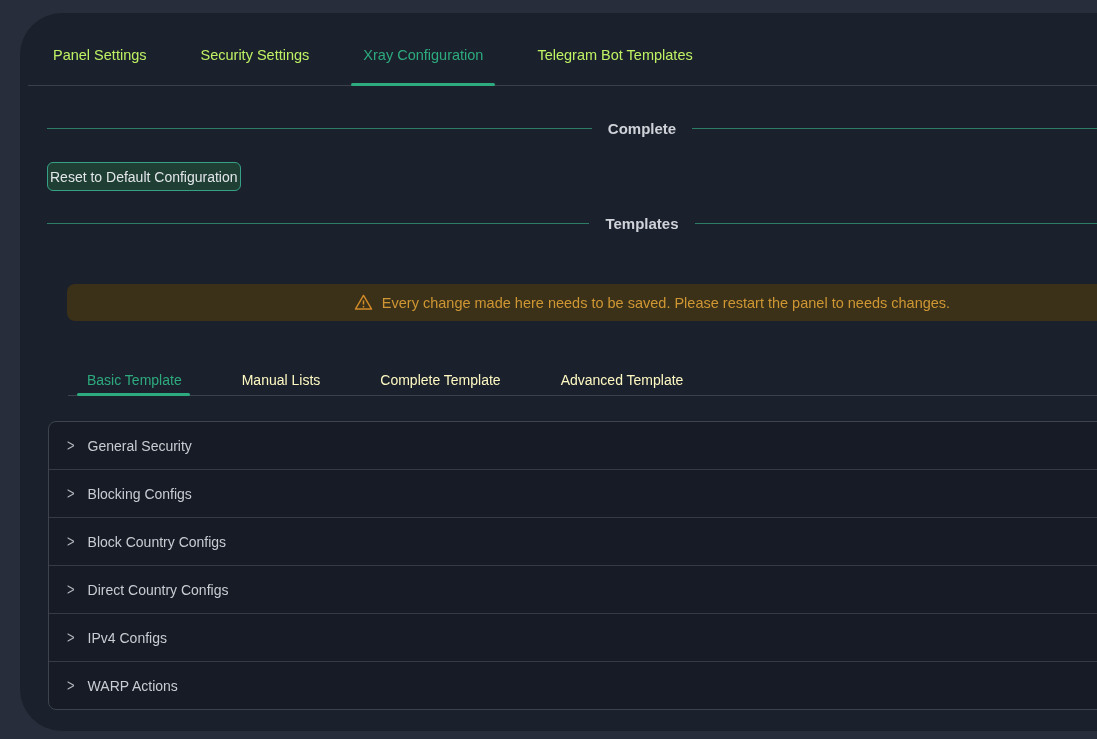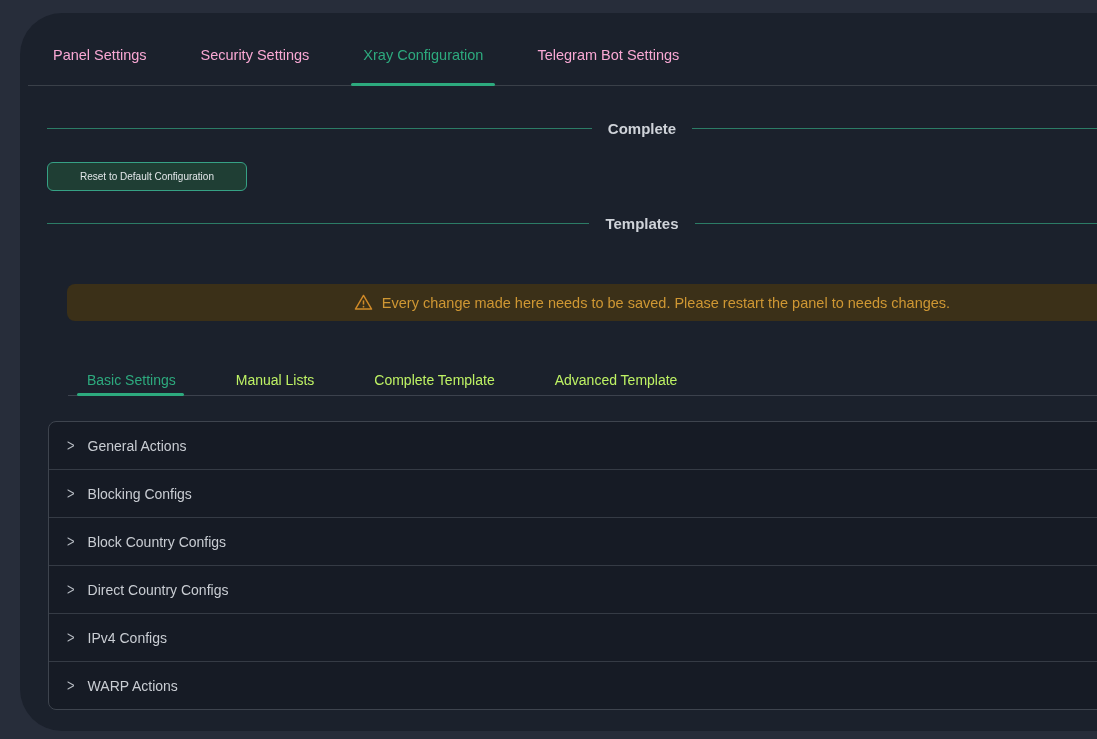--- a/index.html
+++ b/index.html
@@ -15,62 +15,62 @@
   }
   
   .main-tabs{
     position:absolute;left:8px;right:20px;top:0;height:73px;
     border-bottom:1px solid #3a4049;
     display:flex;align-items:center;padding:12px 0 0 13px;gap:30px;
     box-sizing:border-box;
   }
   .main-tab{
     position:relative;height:100%;display:flex;align-items:center;
-    padding:0 12px;font-size:14.5px;color:#f9a8d4;cursor:pointer;white-space:nowrap;
+    padding:0 12px;font-size:14.5px;color:#bef264;cursor:pointer;white-space:nowrap;
   }
   .main-tab.active{color:#2daa7e;text-align:center;}
   .main-tab.active::after{
     content:"";position:absolute;left:0;right:0;bottom:-1px;height:3px;
     background:#2daa7e;border-radius:2px;
   }
   
   .divider{
     position:absolute;left:27px;right:20px;height:16px;
     display:flex;align-items:center;gap:16px;
     color:#cfd3d9;font-size:15px;font-weight:700;
   }
   .divider::before,.divider::after{
     content:"";flex:1;height:1px;background:#2c7c66;
   }
   .divider-actions{top:107px;}
   .divider-templates{top:202px;}
   
   .reset-btn{
-    position:absolute;left:27px;top:149px;height:29px;padding:0 32px;
+    position:absolute;left:27px;top:149px;height:29px;padding:0 2px;
     background:#1f3e34;border:1px solid #36a185;border-radius:6px;
-    color:#e2e6e9;font-size:10px;font-family:inherit;cursor:pointer;
+    color:#e2e6e9;font-size:14px;font-family:inherit;cursor:pointer;
   }
   
   .alert{
     position:absolute;left:47px;right:20px;top:271px;height:37px;
     background:#3b3018;border-radius:8px;
     display:flex;align-items:center;justify-content:center;gap:9px;
     color:#cf9733;font-size:14.5px;
   }
   .alert svg{flex:0 0 auto;display:block;}
   
   .sub-tabs{
     position:absolute;left:48px;right:20px;top:352px;height:31px;
     border-bottom:1px solid #3c424d;
     display:flex;align-items:center;padding-left:13px;gap:48px;
     box-sizing:border-box;
   }
   .sub-tab{
     position:relative;height:100%;display:flex;align-items:center;
-    padding:0 6px;font-size:14px;color:#bef264;cursor:pointer;white-space:nowrap;
+    padding:0 6px;font-size:14px;color:#fef9c3;cursor:pointer;white-space:nowrap;
   }
   .sub-tab.active{color:#2daa7e;}
   .sub-tab.active::after{
     content:"";position:absolute;left:-4px;right:-2px;bottom:-1px;height:3px;
     background:#2daa7e;border-radius:2px;
   }
   
   .collapse{
     position:absolute;left:28px;right:20px;top:408px;
     background:#161b25;border:1px solid #3e444e;border-radius:8px;
@@ -89,21 +89,21 @@
 </style>
 </head>
 <body>
 
 <div class="card">
 
   <div class="main-tabs">
     <div class="main-tab">Panel Settings</div>
     <div class="main-tab">Security Settings</div>
     <div class="main-tab active">Xray Configuration</div>
-    <div class="main-tab">Telegram Bot Settings</div>
+    <div class="main-tab">Telegram Bot Templates</div>
   </div>
 
   <div class="divider divider-actions">
     <span>Complete</span>
   </div>
 
   <button class="reset-btn">Reset to Default Configuration</button>
 
   <div class="divider divider-templates">
     <span>Templates</span>
@@ -114,30 +114,30 @@
       <svg width="19" height="19" viewBox="0 0 24 24">
         <path d="M12 3 L22.2 20.3 H1.8 Z" fill="none" stroke="#d08a28" stroke-width="1.8" stroke-linejoin="round"></path>
         <line x1="12" y1="9.4" x2="12" y2="14.6" stroke="#d08a28" stroke-width="1.9"></line>
         <circle cx="12" cy="17.3" r="1.1" fill="#d08a28"></circle>
       </svg>
     </span>
     <span>Every change made here needs to be saved. Please restart the panel to needs changes.</span>
   </div>
 
   <div class="sub-tabs">
-    <div class="sub-tab active">Basic Settings</div>
+    <div class="sub-tab active">Basic Template</div>
     <div class="sub-tab">Manual Lists</div>
     <div class="sub-tab">Complete Template</div>
     <div class="sub-tab">Advanced Template</div>
   </div>
 
   <div class="collapse">
     <div class="collapse-row">
       <span class="collapse-chevron">&gt;</span>
-      <span class="collapse-label">General Actions</span>
+      <span class="collapse-label">General Security</span>
     </div>
     <div class="collapse-row">
       <span class="collapse-chevron">&gt;</span>
       <span class="collapse-label">Blocking Configs</span>
     </div>
     <div class="collapse-row">
       <span class="collapse-chevron">&gt;</span>
       <span class="collapse-label">Block Country Configs</span>
     </div>
     <div class="collapse-row">

